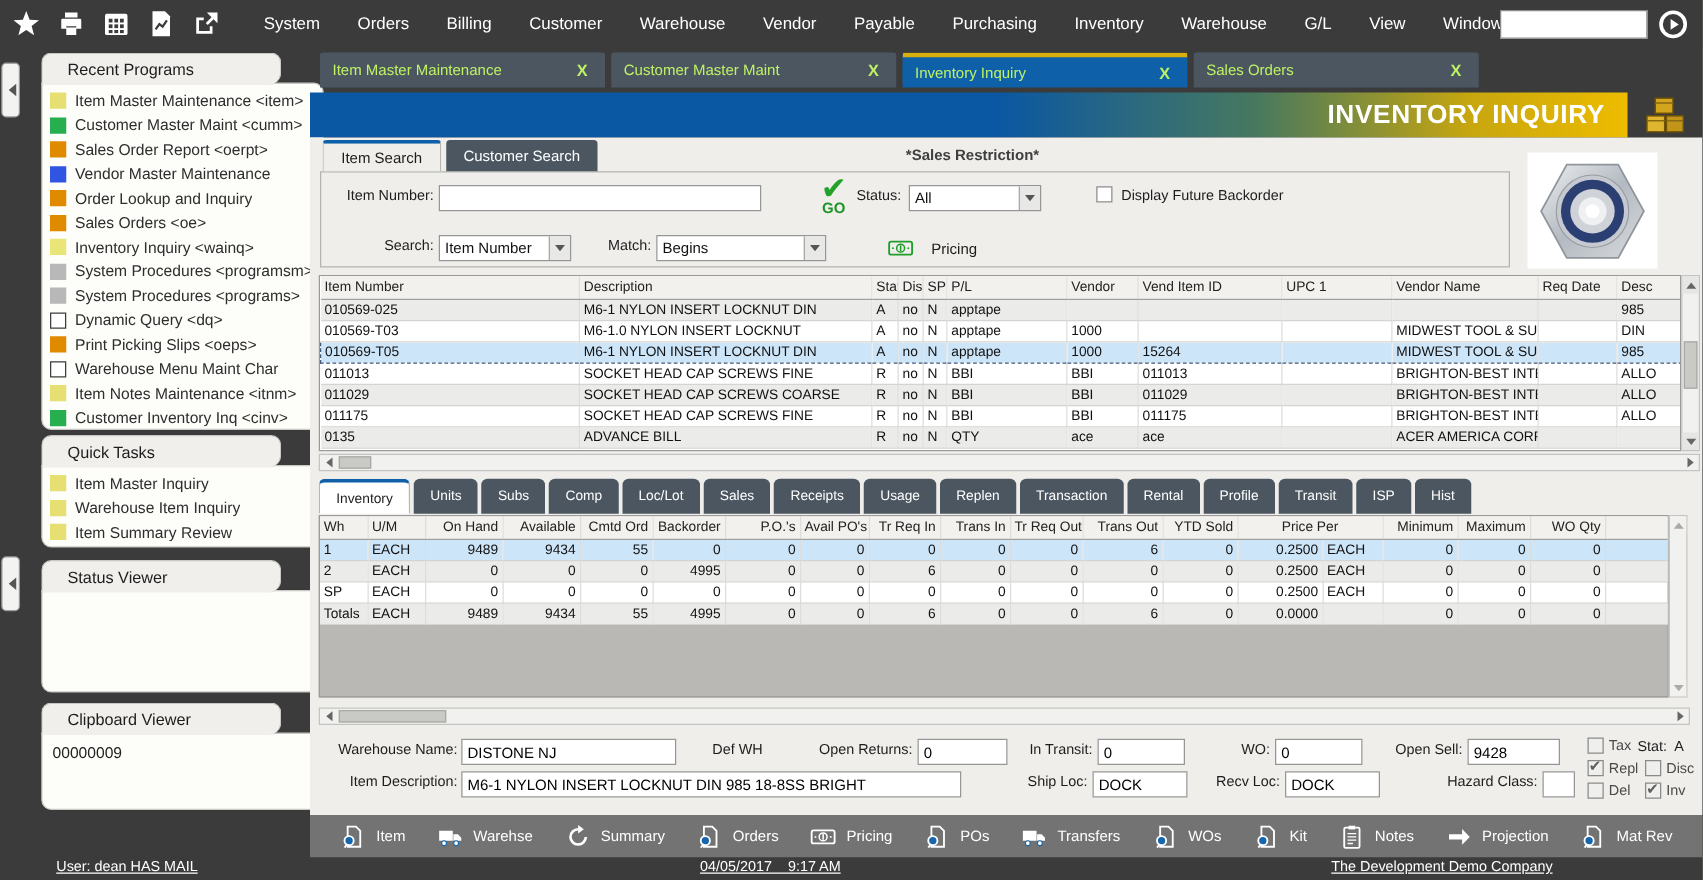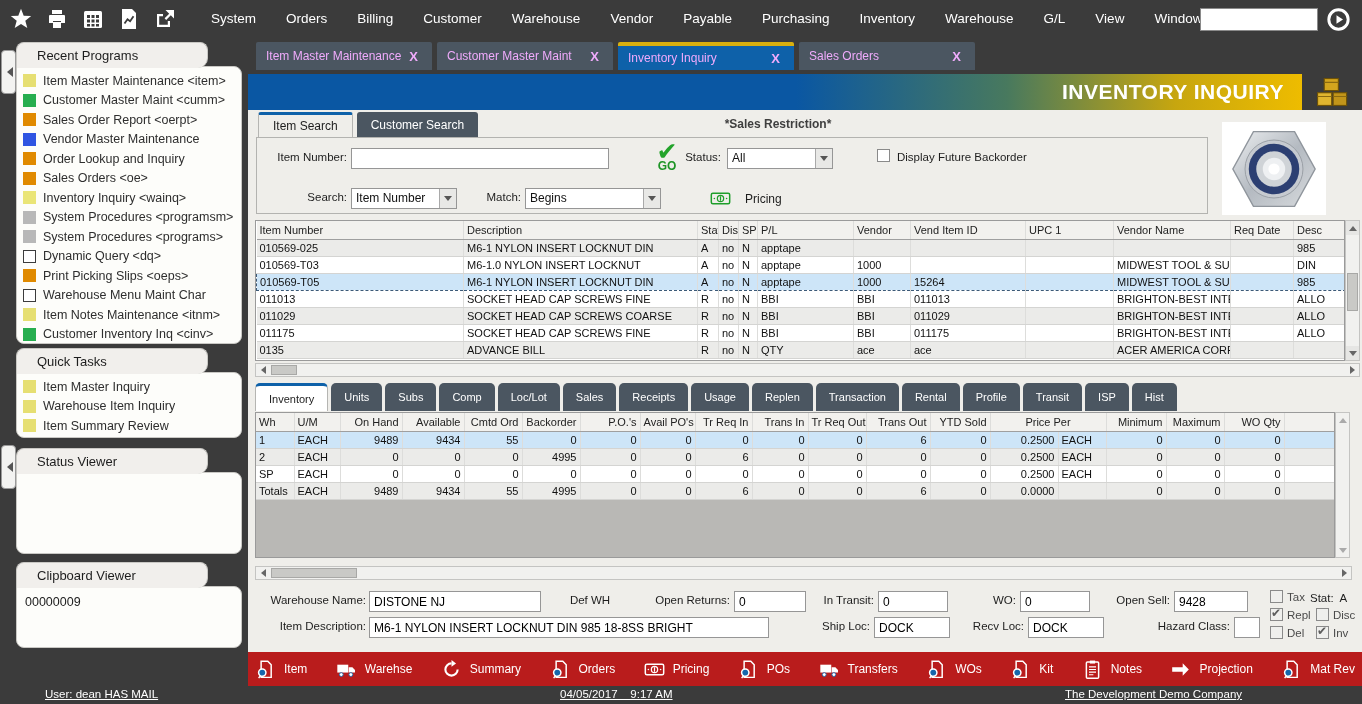--- a/index.html
+++ b/index.html
@@ -13,32 +13,32 @@
 #menu-items{display:flex;margin-left:16px}
 .menu-item{color:#fff;font-size:13.5px;padding:0 15px;line-height:38px;white-space:nowrap;cursor:default}
 #menubar-search{position:absolute;right:44px;top:8px;width:118px;height:23px;border:1px solid #8a8a8a;background:#fff;font-size:12px;padding:0 4px}
 #gear-btn{position:absolute;right:10px;top:6px;width:27px;height:27px;color:#fff}
 #gear-btn svg{width:100%;height:100%}
 
 
 #sidebar{position:absolute;left:0;top:38px;width:248px;height:648px}
 .collapse-btn{position:absolute;left:1px;width:15px;height:44px;background:#f3f3f1;border:1px solid #9a9a9a;border-radius:4px;display:flex;align-items:center;justify-content:center;z-index:3}
 .tri-left{width:0;height:0;border:5px solid transparent;border-right:6px solid #555;margin-right:3px}
-.panel{position:absolute;left:16px;width:226px}
+.panel{position:absolute;left:33px;width:226px}
 .panel-header{height:26px;width:192px;background:#f1efec;border:1px solid #c9c8c4;border-bottom:none;border-radius:8px 8px 10px 0;display:flex;align-items:center;padding-left:20px;font-size:13px;color:#1d1d1d;position:relative;z-index:2}
 .panel-body{background:#fdfdfa;border:1px solid #c9c8c4;border-radius:0 8px 8px 8px;margin-top:-2px;position:relative;padding-top:4px}
 .prog-item{display:flex;align-items:center;height:19.5px;padding-left:6px;cursor:default}
 .prog-swatch{width:13px;height:13px;margin-right:7px;flex:none}
 .prog-swatch.bordered{border:1px solid #3c3c3c}
 .prog-label{font-size:12.5px;color:#2e2e2e;white-space:nowrap;overflow:hidden}
 #clipboard-content{font-size:12.5px;color:#222;padding:4px 8px}
 
 
 #win-tabs{position:absolute;left:256px;top:42px;height:28px;display:flex;gap:5px}
-.win-tab{width:176px;background:#4b5661;color:#f0abfc;font-size:12px;display:flex;align-items:center;padding:0 10px;border-radius:2px 2px 0 0;cursor:default}
+.win-tab{width:228px;background:#4b5661;color:#bef264;font-size:12px;display:flex;align-items:center;padding:0 10px;border-radius:2px 2px 0 0;cursor:default}
 .win-tab .x{margin-left:auto;font-weight:bold;font-size:13px;padding:0 4px;cursor:pointer}
 .win-tab.active{background:#0e61a9;border-top:4px solid #d9af0e}
 
 
 #banner{position:absolute;left:248px;top:74px;width:1054px;height:36px;background:linear-gradient(90deg,#0a57a3 0%,#0a57a3 52%,#48795e 72%,#c7a60f 88%,#eebc00 100%);display:flex;align-items:center;justify-content:flex-end;padding-right:18px}
 #banner-title{color:#fff;font-size:21px;font-weight:600;letter-spacing:.5px}
 #banner-pkg{position:absolute;left:1314px;top:75px;width:36px;height:34px}
 #banner-pkg svg{width:100%;height:100%}
 
 
@@ -112,21 +112,21 @@
 .d-tab.active{background:#fff;color:#1d1d1d;border-top:3px solid #0e61a9;border-left:1px solid #b5b5b2;border-right:1px solid #b5b5b2}
 
 
 #detail-form{position:absolute;left:0;top:474px;width:1114px;height:66px}
 .flag{position:absolute;display:flex;align-items:center;gap:4px}
 .flag .cb{background:#efefed}
 .flag-label{font-size:11.5px;color:#4a4a4a}
 #stat-wrap{position:absolute;left:1062px;top:8px;font-size:11.5px;color:#1d1d1d;white-space:pre}
 
 
-#toolbar{position:absolute;left:248px;top:652px;width:1114px;height:34px;background:#b91c1c;display:flex;align-items:center;justify-content:space-between;padding:0 7px}
+#toolbar{position:absolute;left:248px;top:652px;width:1114px;height:34px;background:#737373;display:flex;align-items:center;justify-content:space-between;padding:0 24px}
 .tb-btn{display:flex;align-items:center;gap:8px;color:#fff;font-size:12px;cursor:pointer;white-space:nowrap}
 .tb-icon{width:21px;height:21px;color:#fff;flex:none}
 .tb-icon svg{width:100%;height:100%}
 
 
 #statusbar{position:absolute;left:0;top:686px;width:1362px;height:18px;background:#3b3b3b;color:#fff;font-size:11.5px}
 #statusbar span{position:absolute;top:2px;text-decoration:underline;white-space:pre}
 #sb-user{left:45px}
 #sb-datetime{left:560px}
 #sb-company{left:1065px}

